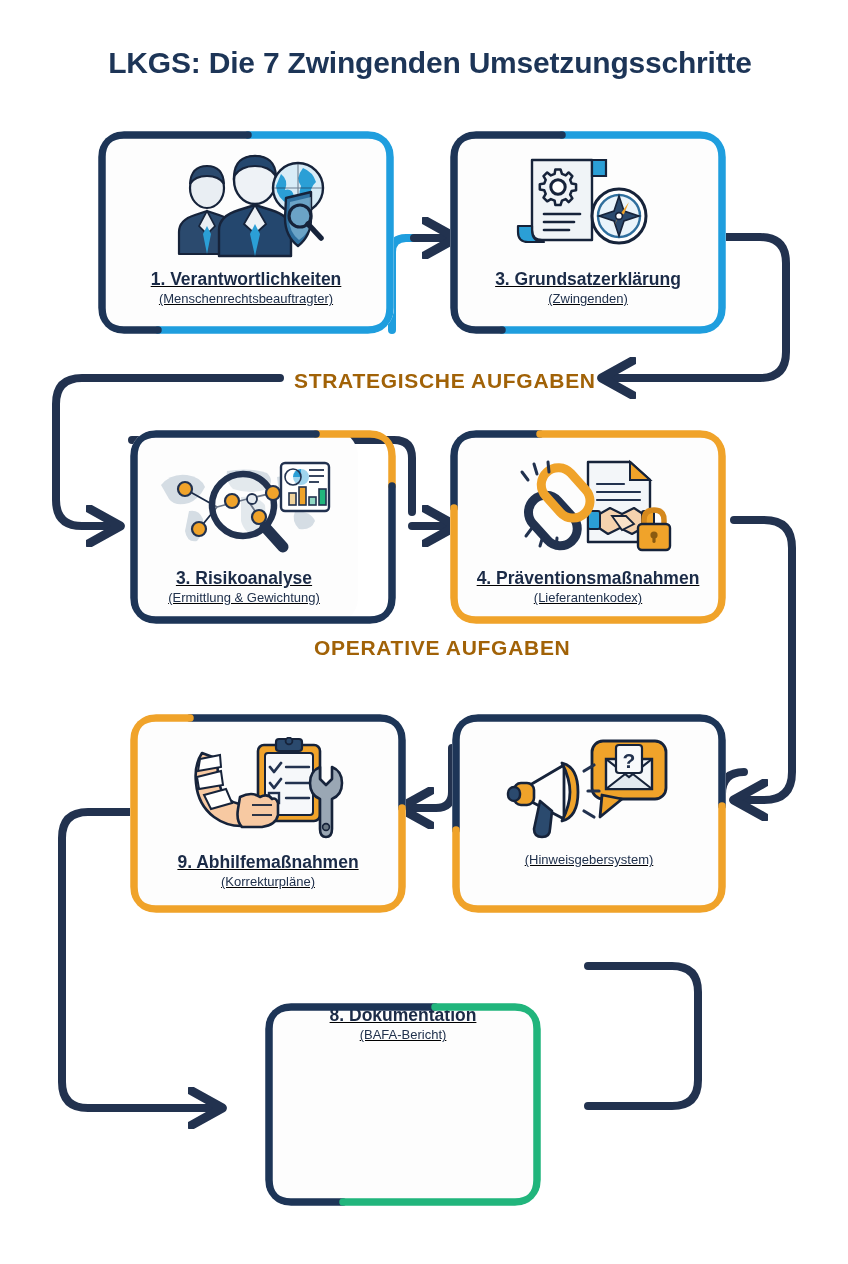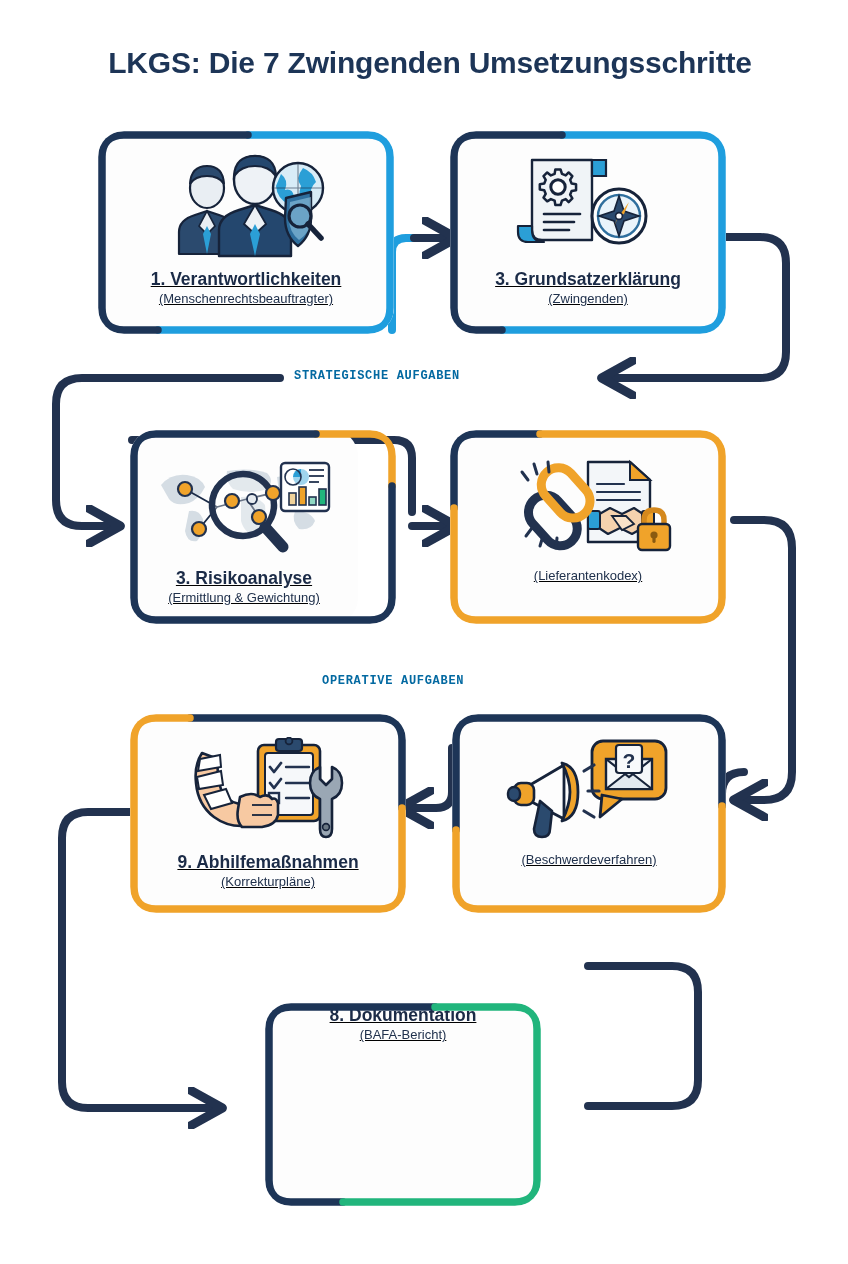--- a/index.html
+++ b/index.html
@@ -72,27 +72,26 @@
     color: #20314c;
     text-align: center;
     line-height: 1.15;
     margin-top: 3px;
     padding: 0 6px;
   }
 
   
   .section-label {
     position: absolute;
-    font-size: 12px;
+    font-size: 21px;
     font-weight: bold;
-    color: #0369a1;
+    color: #a16207;
     letter-spacing: 0.7px;
     z-index: 5;
     white-space: nowrap;
-    font-family: Liberation Mono, monospace;
   }
 </style>
 </head>
 <body>
 
 <div id="stage">
 
   <svg id="connectors" viewBox="0 0 848 1264" xmlns="http://www.w3.org/2000/svg">
     <defs>
       <marker id="arrowNavy" viewBox="0 0 12 12" refX="7" refY="6" markerWidth="5.2" markerHeight="5.2" orient="auto-start-reverse">
@@ -262,28 +261,29 @@
           <line x1="40" y1="92" x2="43" y2="82"></line>
           <line x1="56" y1="94" x2="57" y2="84"></line>
         </g>
 
         <path d="M144,72 L144,66 Q144,56 154,56 Q164,56 164,66 L164,72" fill="none" stroke="#d4881c" stroke-width="5.5"></path>
         <rect x="138" y="70" width="32" height="26" rx="4" fill="#f0a32a" stroke="#16233a" stroke-width="2.4"></rect>
         <circle cx="154" cy="81" r="3.6" fill="#8a5a10"></circle>
         <rect x="152.4" y="82" width="3.2" height="7" rx="1.4" fill="#8a5a10"></rect>
       </svg>
     </div>
+    <div class="card-title">4. Präventionsmaßnahmen</div>
     <div class="card-sub">(Lieferantenkodex)</div>
   </div>
   <svg class="card-border" style="left:450px; top:430px; width:276px; height:194px;" viewBox="0 0 276 194">
     <path d="M90,4 L26,4 Q4,4 4,26 L4,78" fill="none" stroke="#1d3557" stroke-width="7.5" stroke-linecap="round"></path>
     <path d="M90,4 L250,4 Q272,4 272,26 L272,168 Q272,190 250,190 L26,190 Q4,190 4,168 L4,78" fill="none" stroke="#f0a32a" stroke-width="7.5" stroke-linecap="round"></path>
   </svg>
 
-  <div class="section-label" style="left:314px; top:674px;margin-left:8px;">OPERATIVE AUFGABEN</div>
+  <div class="section-label" style="left:314px; top:636px;">OPERATIVE AUFGABEN</div>
 
   <div class="card" style="left:130px; top:714px; width:276px; height:199px;">
     <div class="icon-wrap">
       <svg width="176" height="104" viewBox="0 0 176 104" xmlns="http://www.w3.org/2000/svg">
 
         <rect x="78" y="8" width="62" height="76" rx="6" fill="#f0a32a" stroke="#16233a" stroke-width="2.6"></rect>
         <rect x="85" y="16" width="48" height="62" rx="3" fill="#f6f8fa" stroke="#16233a" stroke-width="2"></rect>
         <rect x="96" y="2" width="26" height="12" rx="3" fill="#2b4a6e" stroke="#16233a" stroke-width="2.2"></rect>
         <circle cx="109" cy="4" r="3.4" fill="#2b4a6e" stroke="#16233a" stroke-width="1.8"></circle>
         <path d="M90,30 L94,35 L101,26" fill="none" stroke="#22324f" stroke-width="2.8" stroke-linecap="round" stroke-linejoin="round"></path>
@@ -334,21 +334,21 @@
         <rect x="10" y="46" width="20" height="22" rx="7" fill="#f0a32a" stroke="#16233a" stroke-width="2.6"></rect>
         <rect x="4" y="50" width="12" height="14" rx="6" fill="#2b4a6e" stroke="#16233a" stroke-width="2.4"></rect>
         <path d="M36,64 L30,92 Q30,100 38,100 Q46,100 46,92 L48,74 Z" fill="#2b4a6e" stroke="#16233a" stroke-width="2.6" stroke-linejoin="round"></path>
         <g stroke="#22324f" stroke-width="3.2" stroke-linecap="round">
           <line x1="80" y1="34" x2="90" y2="28"></line>
           <line x1="84" y1="54" x2="95" y2="54"></line>
           <line x1="80" y1="74" x2="90" y2="80"></line>
         </g>
       </svg>
     </div>
-    <div class="card-sub">(Beschwerdeverfahren)</div>
+    <div class="card-sub">(Hinweisgebersystem)</div>
   </div>
   <svg class="card-border" style="left:452px; top:714px; width:274px; height:199px;" viewBox="0 0 274 199">
     <path d="M4,116 L4,26 Q4,4 26,4 L248,4 Q270,4 270,26 L270,92" fill="none" stroke="#1d3557" stroke-width="7.5" stroke-linecap="round"></path>
     <path d="M4,116 L4,173 Q4,195 26,195 L248,195 Q270,195 270,173 L270,92" fill="none" stroke="#f0a32a" stroke-width="7.5" stroke-linecap="round"></path>
   </svg>
 
 
   <div class="card" style="left:265px; top:1003px; width:276px; height:203px;">
     <div class="card-title">8. Dokumentation</div>
     <div class="card-sub">(BAFA-Bericht)</div>

